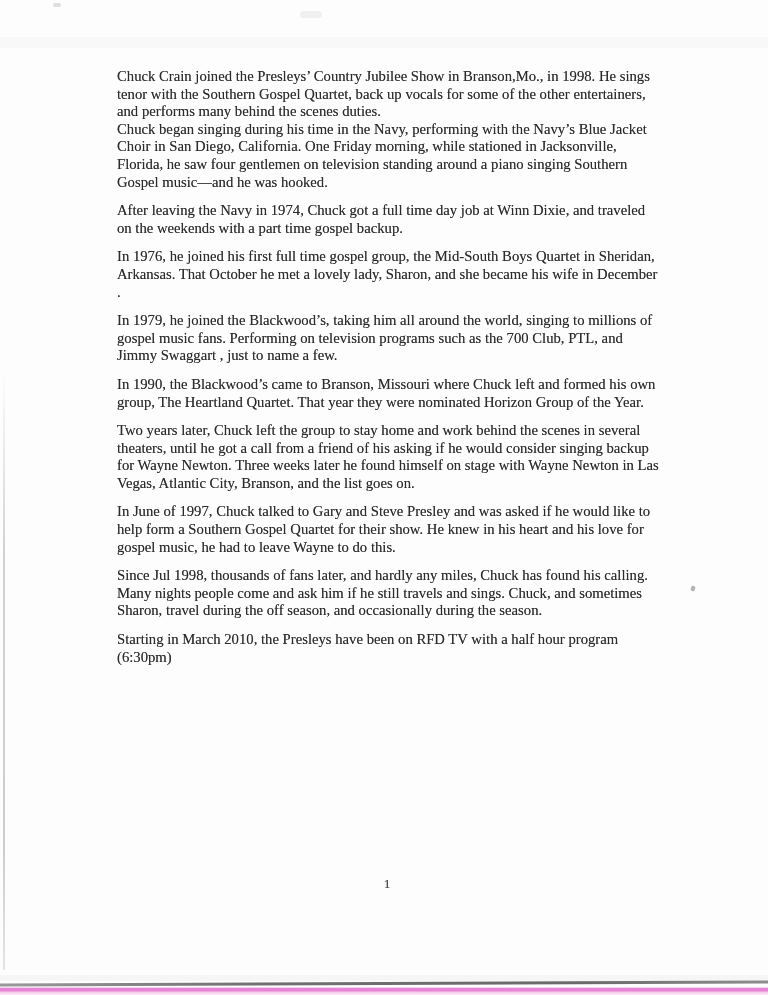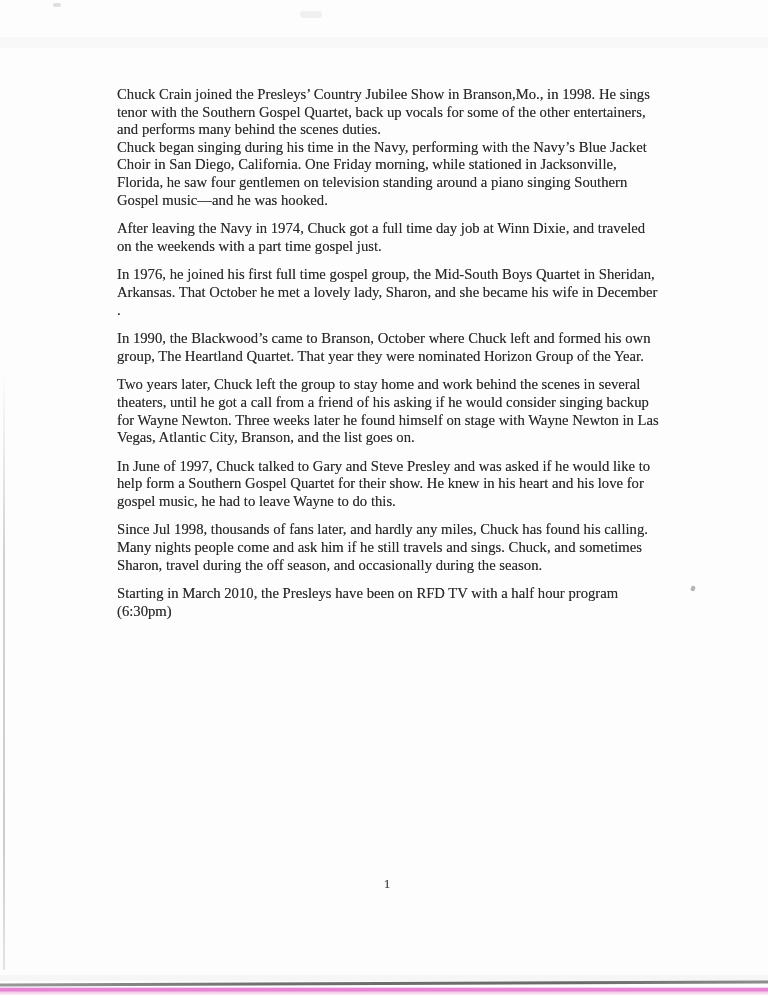--- a/index.html
+++ b/index.html
@@ -61,21 +61,21 @@
     position: absolute; left: 0; bottom: 0; width: 768px; height: 8px;
     background: linear-gradient(to bottom,
       rgba(255,255,255,0) 0%,
       var(--scan-strip-pink) 18%,
       var(--scan-strip-pink) 45%,
       var(--scan-strip-pink-light) 70%,
       #fbeaf7 100%);
   }
   
   .doc-content {
-    position: absolute; left: 117px; top: 86px; width: 546px;
+    position: absolute; left: 117px; top: 68px; width: 546px;
     color: var(--ink);
     font-size: 14.7px;
     line-height: 17.6px;
     text-shadow: 0 0 0.5px rgba(40,40,40,0.55);
   }
   .doc-content p { margin: 0 0 11px 0; }
   .doc-content p.joined { margin-bottom: 0; }
   .page-number {
     position: absolute; left: 6px; right: 0; top: 876px;
     text-align: center;
@@ -90,23 +90,24 @@
 <div class="scan-page">
 
   <div class="scan-band-top"></div>
   <div class="speck-top-left"></div>
   <div class="smudge-top"></div>
   <div class="page-edge-left"></div>
 
   <div class="doc-content">
     <p class="joined">Chuck Crain joined the Presleys’ Country Jubilee Show in Branson,Mo., in 1998. He sings tenor with the Southern Gospel Quartet, back up vocals for some of the other entertainers, and performs many behind the scenes duties.</p>
     <p>Chuck began singing during his time in the Navy, performing with the Navy’s Blue Jacket Choir in San Diego, California. One Friday morning, while stationed in Jacksonville, Florida, he saw four gentlemen on television standing around a piano singing Southern Gospel music—and he was hooked.</p>
-    <p>After leaving the Navy in 1974, Chuck got a full time day job at Winn Dixie, and traveled on the weekends with a part time gospel just.</p>
+    <p>After leaving the Navy in 1974, Chuck got a full time day job at Winn Dixie, and traveled on the weekends with a part time gospel backup.</p>
     <p>In 1976, he joined his first full time gospel group, the Mid-South Boys Quartet in Sheridan, Arkansas. That October he met a lovely lady, Sharon, and she became his wife in December .</p>
-    <p>In 1990, the Blackwood’s came to Branson, October where Chuck left and formed his own group, The Heartland Quartet. That year they were nominated Horizon Group of the Year.</p>
+    <p>In 1979, he joined the Blackwood’s, taking him all around the world, singing to millions of gospel music fans. Performing on television programs such as the 700 Club, PTL, and Jimmy Swaggart , just to name a few.</p>
+    <p>In 1990, the Blackwood’s came to Branson, Missouri where Chuck left and formed his own group, The Heartland Quartet. That year they were nominated Horizon Group of the Year.</p>
     <p>Two years later, Chuck left the group to stay home and work behind the scenes in several theaters, until he got a call from a friend of his asking if he would consider singing backup for Wayne Newton. Three weeks later he found himself on stage with Wayne Newton in Las Vegas, Atlantic City, Branson, and the list goes on.</p>
     <p>In June of 1997, Chuck talked to Gary and Steve Presley and was asked if he would like to help form a Southern Gospel Quartet for their show. He knew in his heart and his love for gospel music, he had to leave Wayne to do this.</p>
     <p>Since Jul 1998, thousands of fans later, and hardly any miles, Chuck has found his calling. Many nights people come and ask him if he still travels and sings. Chuck, and sometimes Sharon, travel during the off season, and occasionally during the season.</p>
     <p>Starting in March 2010, the Presleys have been on RFD TV with a half hour program (6:30pm)</p>
   </div>
 
   <div class="speck-right"></div>
 
   <div class="page-number">1</div>
 

